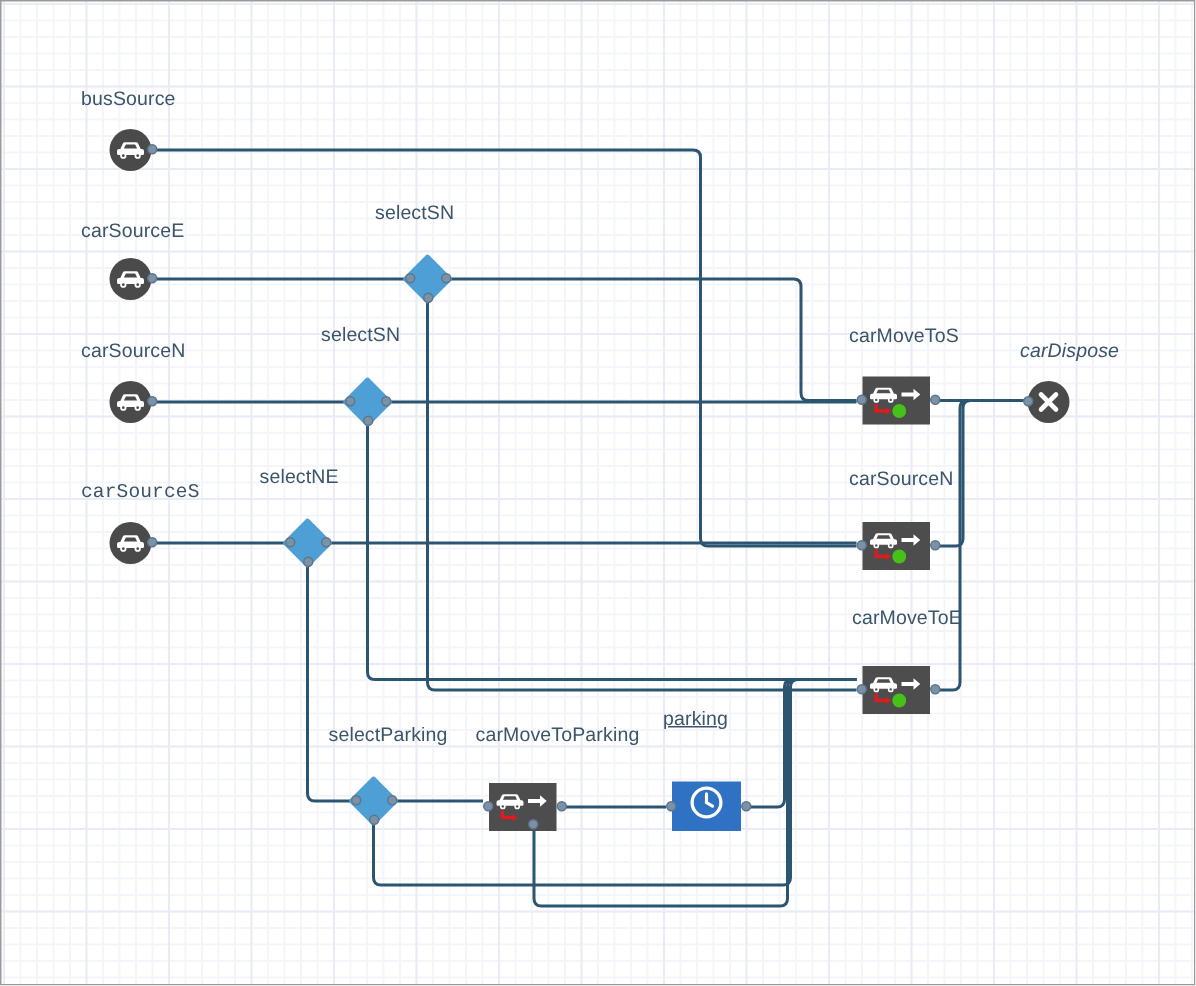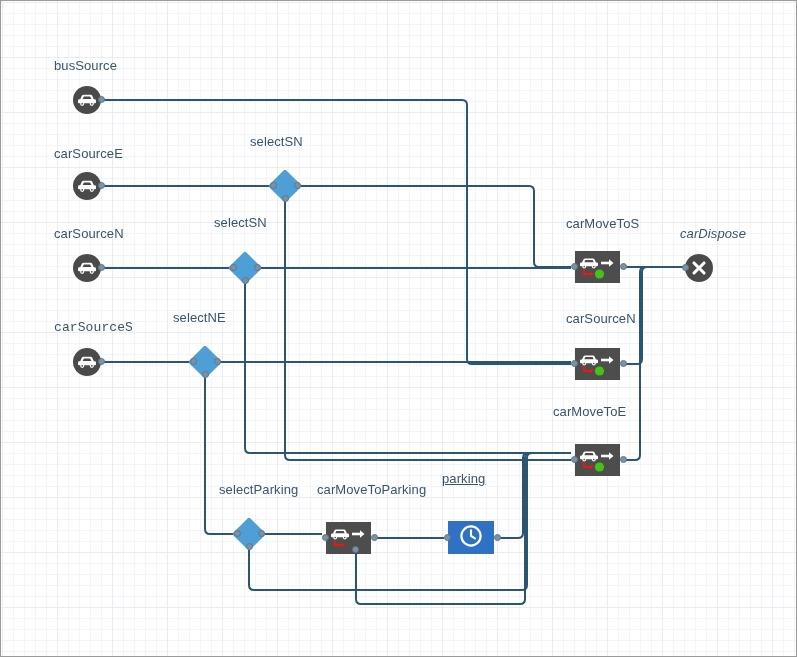--- a/index.html
+++ b/index.html
@@ -130,21 +130,21 @@
   <div class="label" style="left:53px;top:57px;">busSource</div>
   <div class="label" style="left:53px;top:145px;">carSourceE</div>
   <div class="label" style="left:53px;top:225px;">carSourceN</div>
   <div class="label" style="left:53px;top:319px;font-family:Liberation Mono, monospace;">carSourceS</div>
   <div class="label" style="left:249px;top:133px;">selectSN</div>
   <div class="label" style="left:213px;top:214px;">selectSN</div>
   <div class="label" style="left:172px;top:309px;">selectNE</div>
   <div class="label" style="left:218px;top:481px;">selectParking</div>
   <div class="label" style="left:565px;top:215px;">carMoveToS</div>
   <div class="label" style="left:565px;top:310px;">carSourceN</div>
-  <div class="label" style="left:552px;top:403px;">carMoveToE</div>
+  <div class="label" style="left:567px;top:403px;">carMoveToE</div>
   <div class="label" style="left:316px;top:481px;">carMoveToParking</div>
   <div class="label" style="left:441px;top:470px;text-decoration:underline;">parking</div>
   <div class="label" style="left:679px;top:225px;font-style:italic;">carDispose</div>
 
   <div class="circ" style="left:72px;top:85px;">
     <span>
       <svg width="20" height="14" viewBox="0 0 20 14">
         <path d="M3.2 6.3 L4.9 2.6 Q5.3 1.8 6.2 1.8 L13.8 1.8 Q14.7 1.8 15.1 2.6 L16.8 6.3 L17.6 6.3 Q19 6.3 19 7.7 L19 9.3 Q19 10.3 18 10.3 L2 10.3 Q1 10.3 1 9.3 L1 7.7 Q1 6.3 2.4 6.3 Z" fill="#ffffff"></path>
         <path d="M5.6 6.0 L6.9 3.4 L13.1 3.4 L14.4 6.0 Z" fill="#4a4a4a"></path>
         <circle cx="5.2" cy="10.8" r="2.1" fill="#ffffff"></circle>

